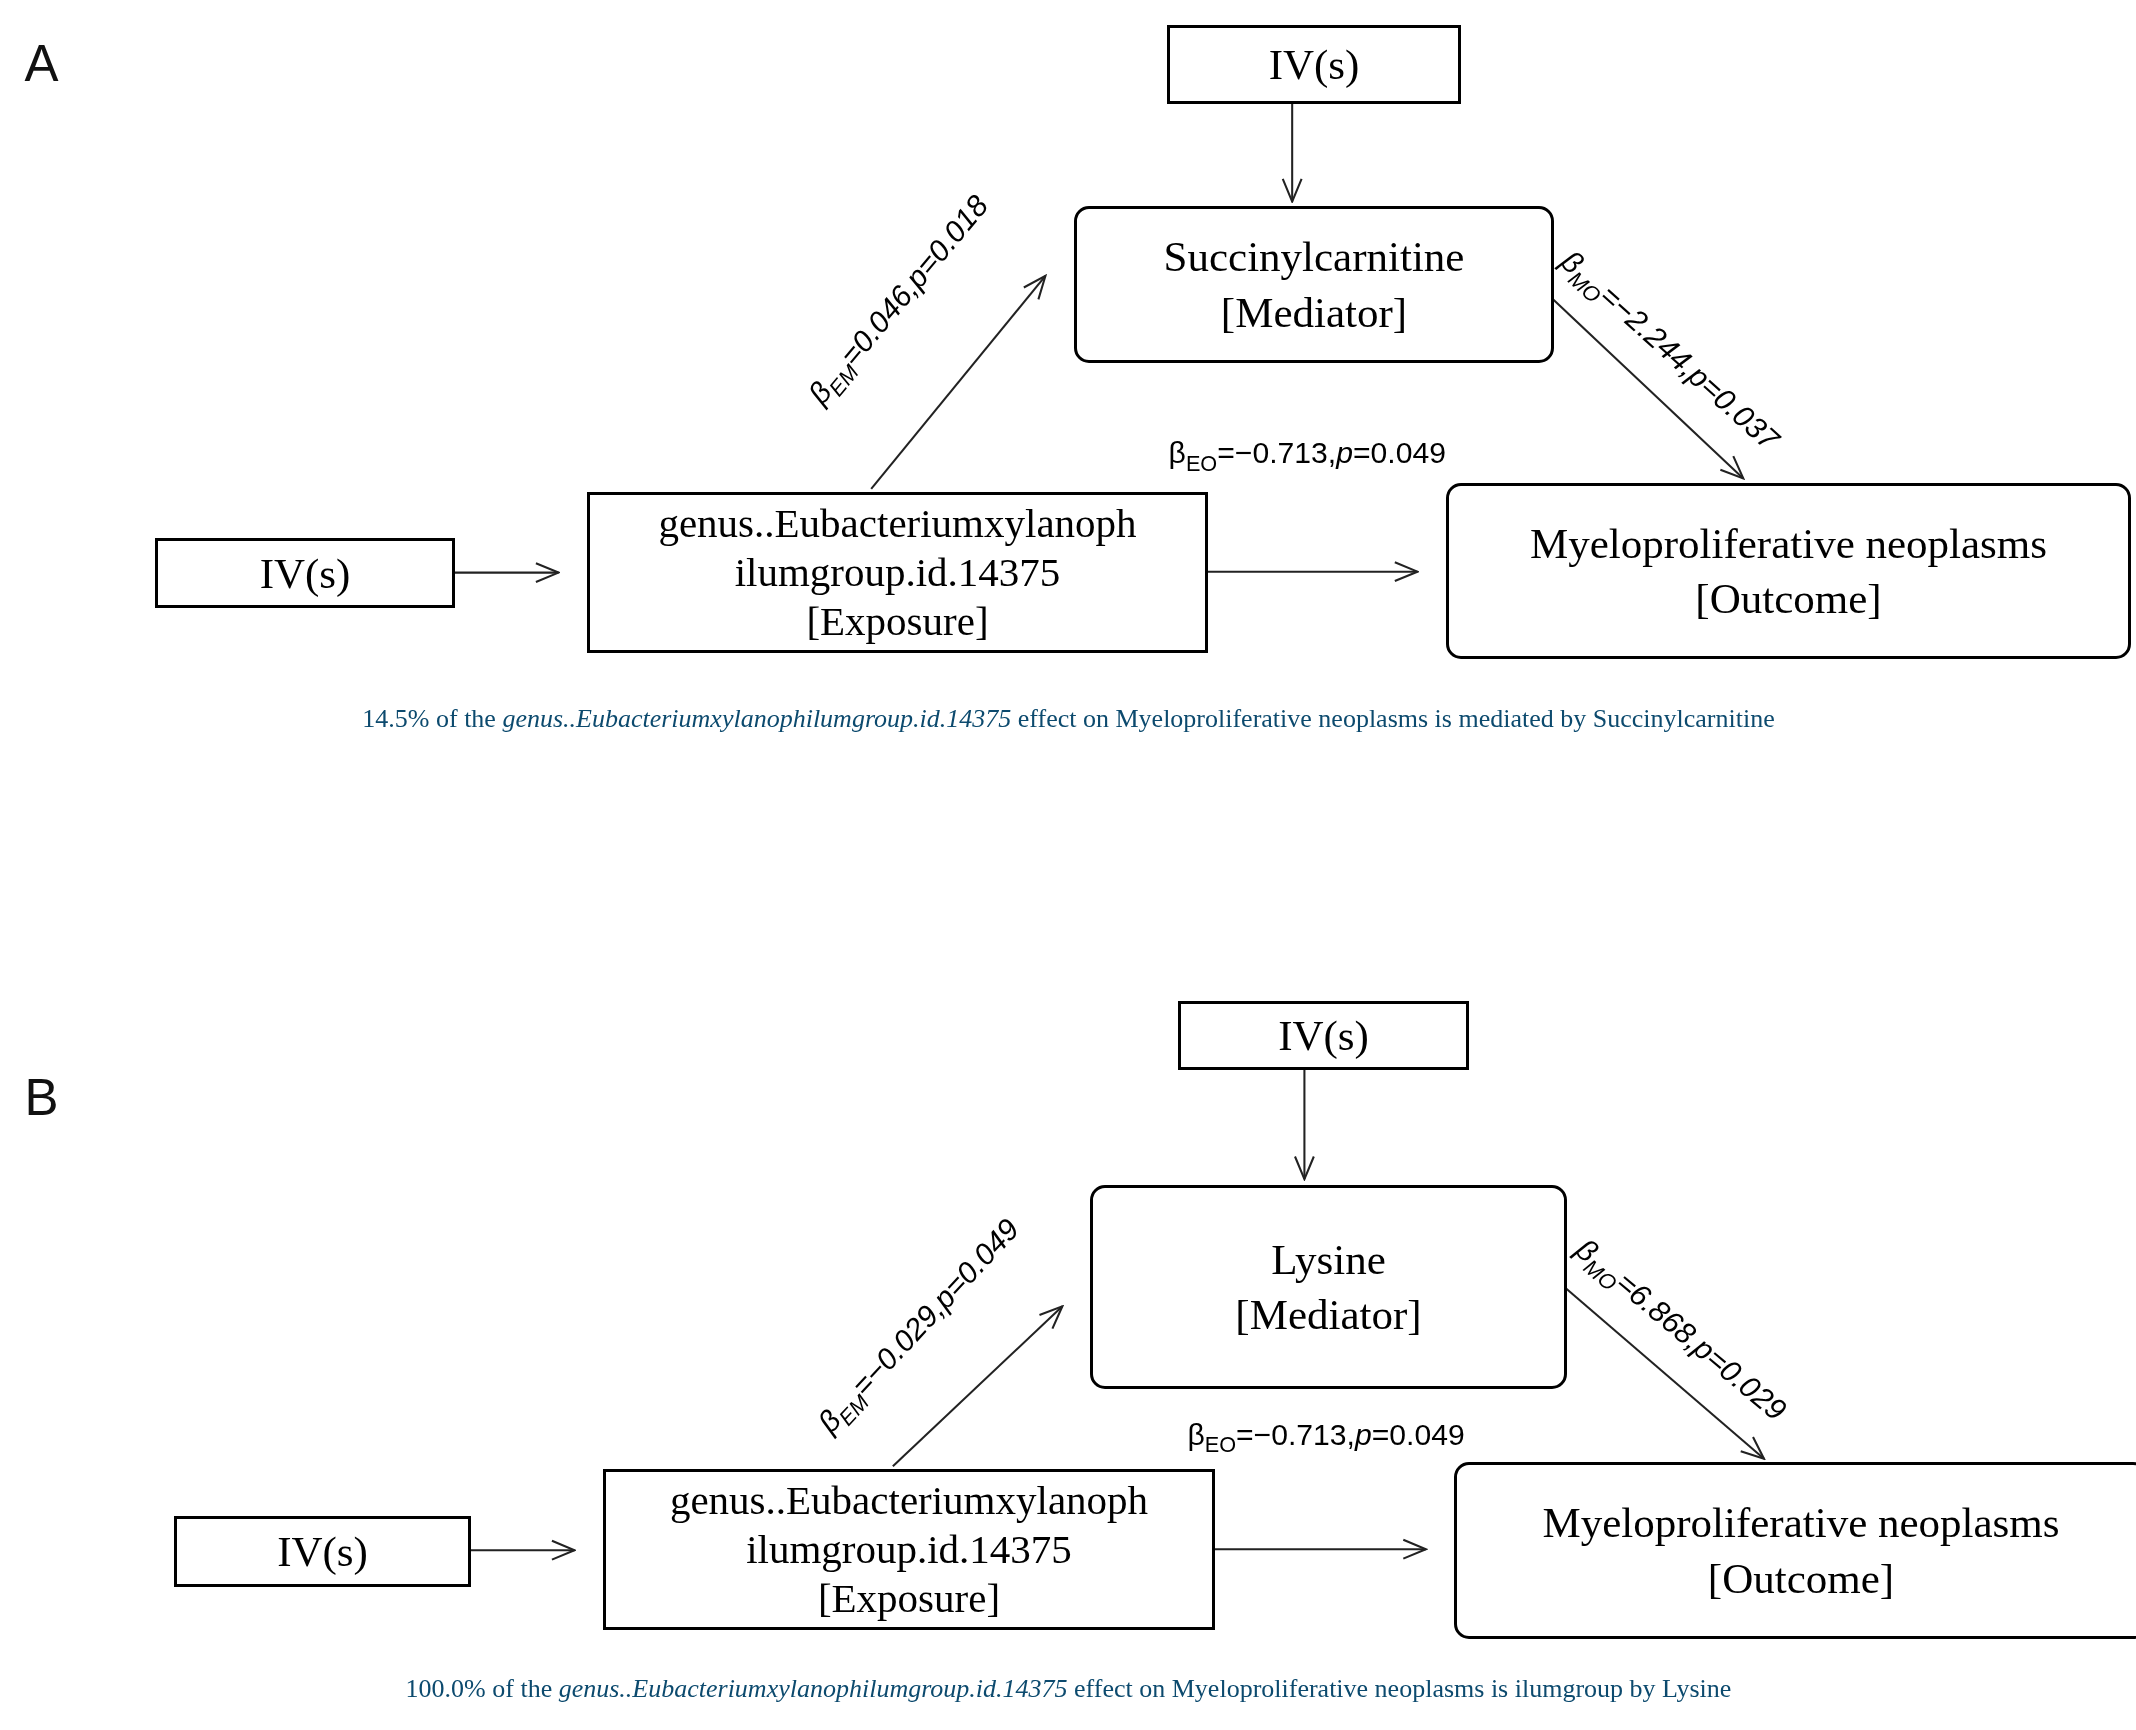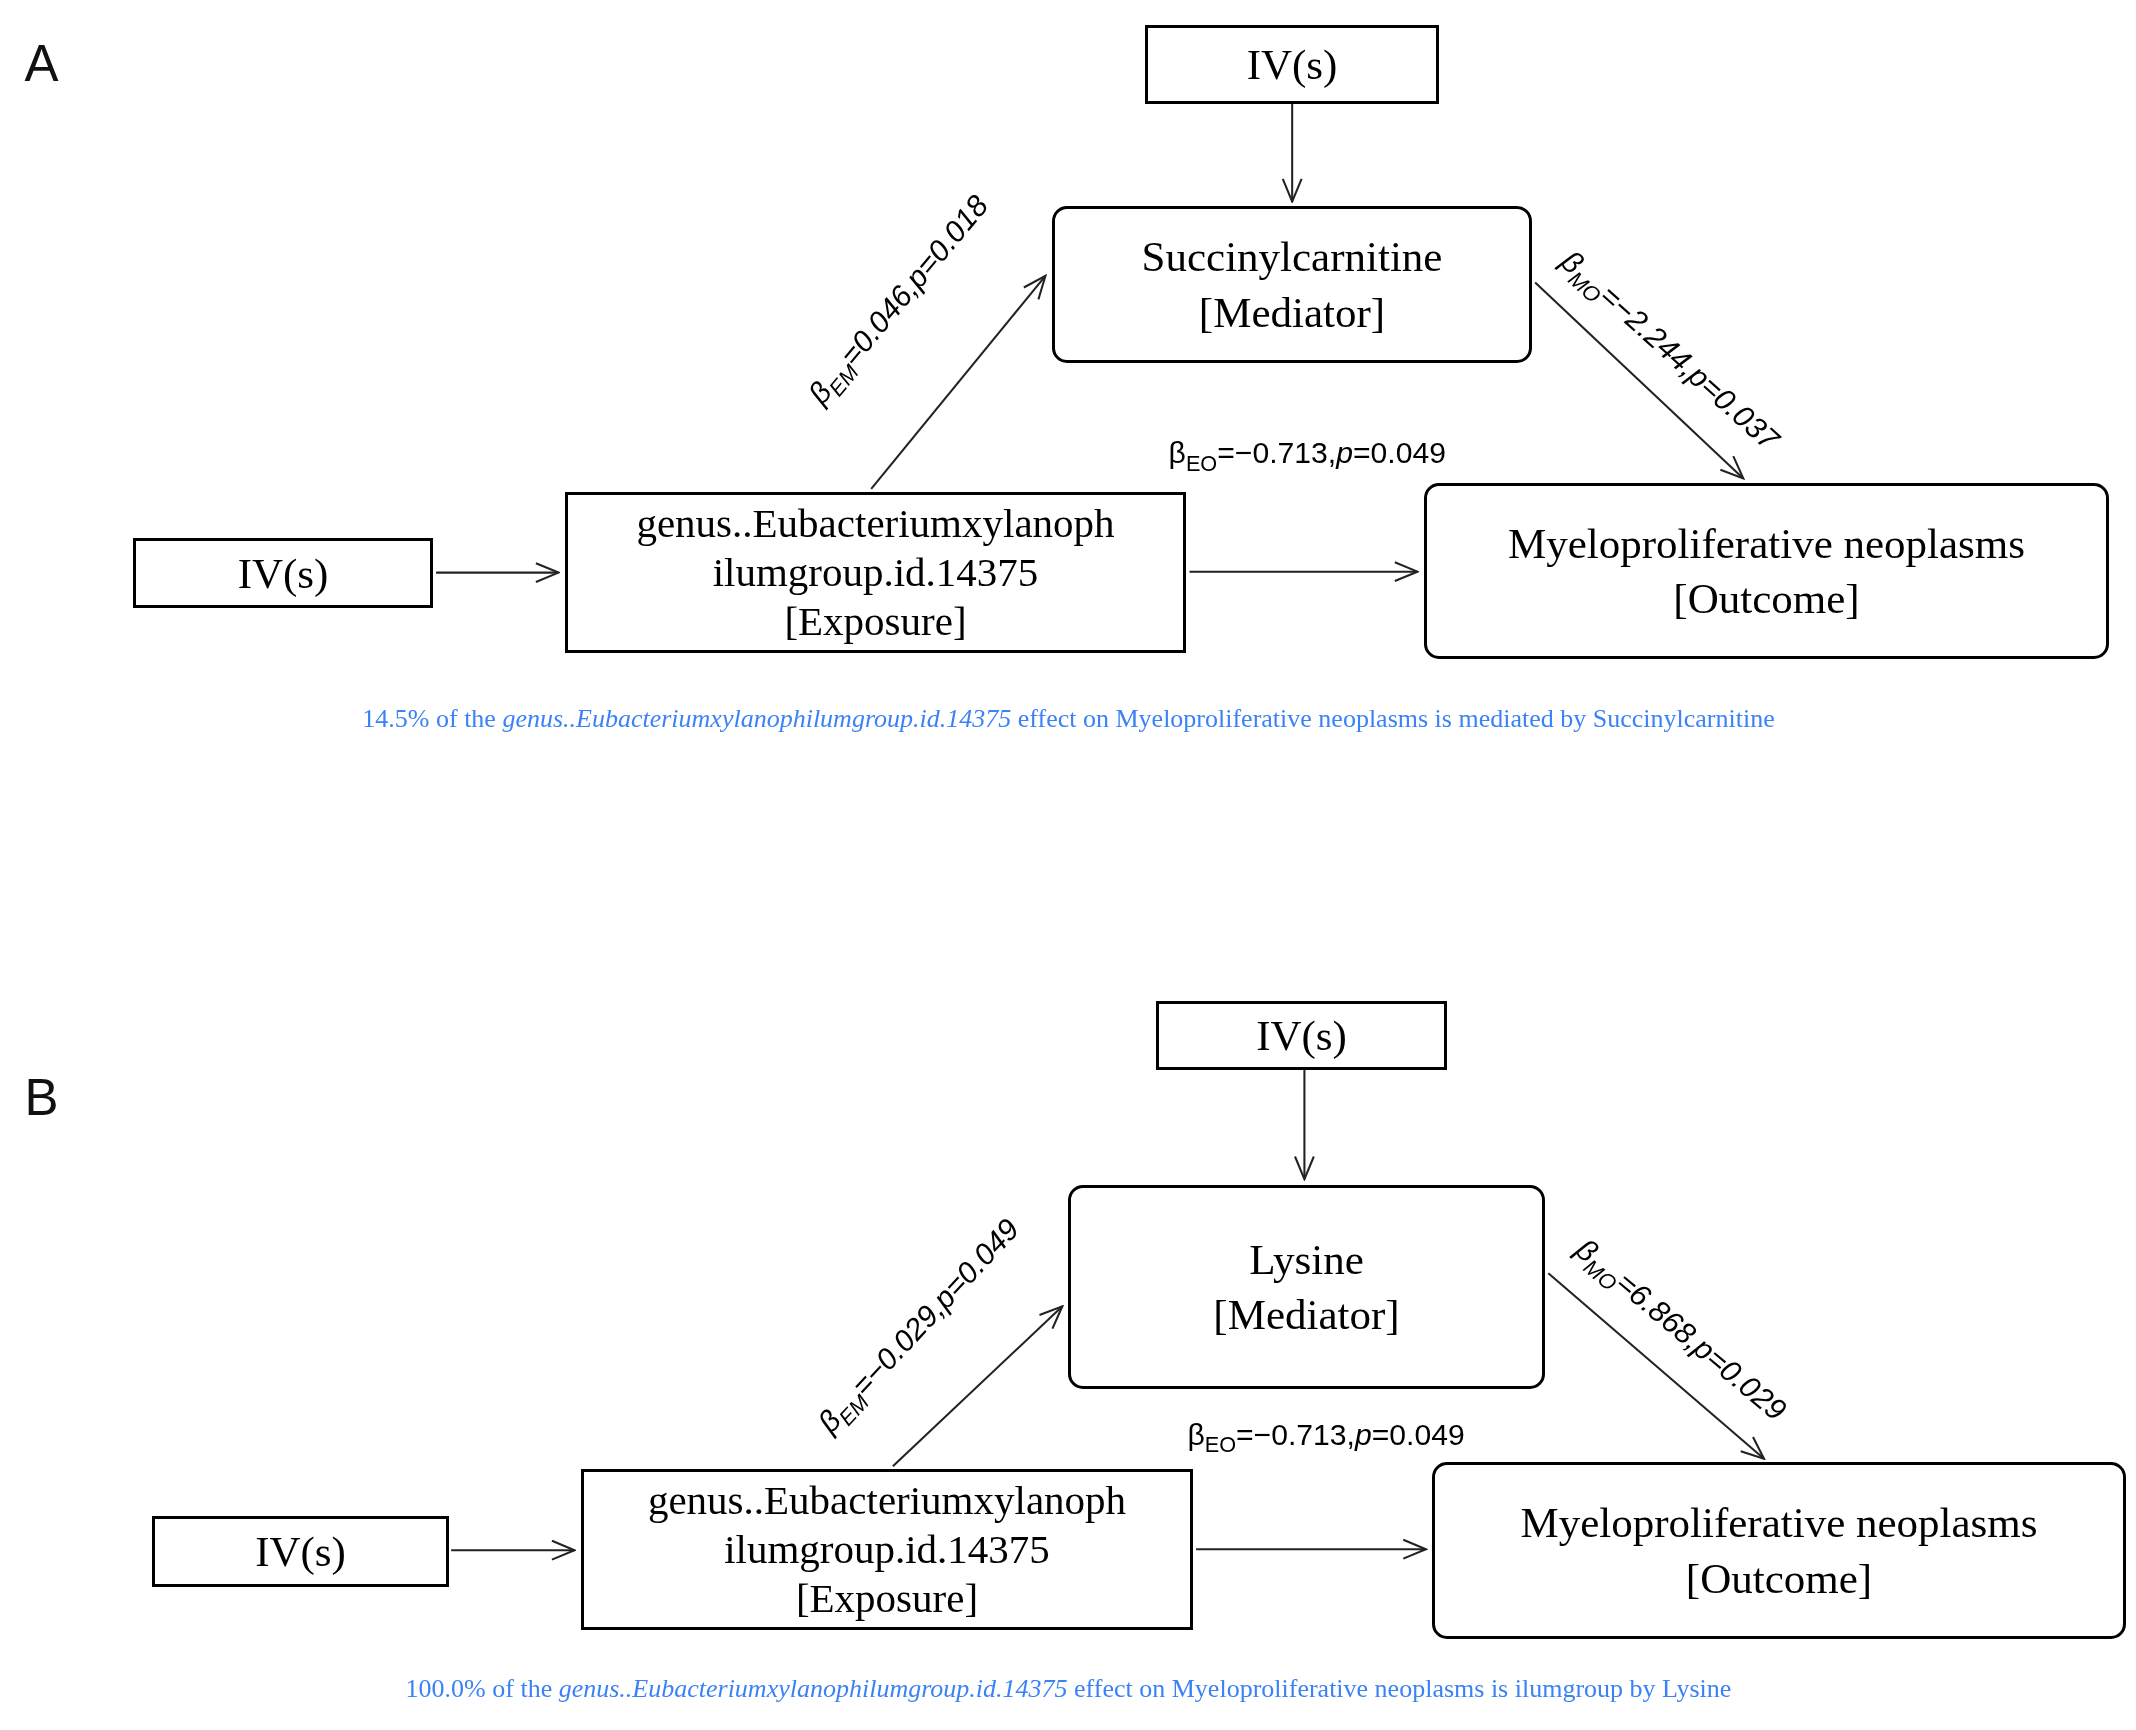--- a/index.html
+++ b/index.html
@@ -3,26 +3,26 @@
 <meta charset="utf-8">
 <style>
   html,body{margin:0;padding:0;background:#ffffff;}
   .page{position:relative;width:2137px;height:1731px;background:#ffffff;overflow:hidden;
         font-family:"Liberation Serif",serif;color:#000;}
   .overlay{position:absolute;left:0;top:0;z-index:1;}
   .panel-letter{position:absolute;z-index:3;font-family:"Liberation Sans",sans-serif;
         font-size:51px;line-height:1;color:#111;}
   .node{position:absolute;z-index:2;background:#fff;border:3.8px solid #000;box-sizing:border-box;
         display:flex;flex-direction:column;align-items:center;justify-content:center;
-        text-align:center;font-family:"Liberation Serif",serif;color:#000;}
+        text-align:center;font-family:"Liberation Serif",serif;color:#000;margin-left:22px;}
   .iv{font-size:43px;}
   .two-line{font-size:43px;line-height:1.28;border-radius:15px;}
   .exp{font-size:41px;line-height:1.2;}
   .caption{position:absolute;z-index:2;left:0;width:2137px;text-align:center;
-        font-family:"Liberation Serif",serif;font-size:26px;color:#3b82f6;}
+        font-family:"Liberation Serif",serif;font-size:26px;color:#0c4a6e;}
   .caption .it{font-style:italic;}
   .edge-label{font-family:"Liberation Sans",sans-serif;font-size:32px;fill:#000;}
   .edge-label.rot{font-style:italic;}
   .edge-label .sub{font-size:23px;}
   .edge-label .pit{font-style:italic;}
   .conn{stroke:#222;stroke-width:2.2;fill:none;}
 </style>
 </head>
 <body>
 

